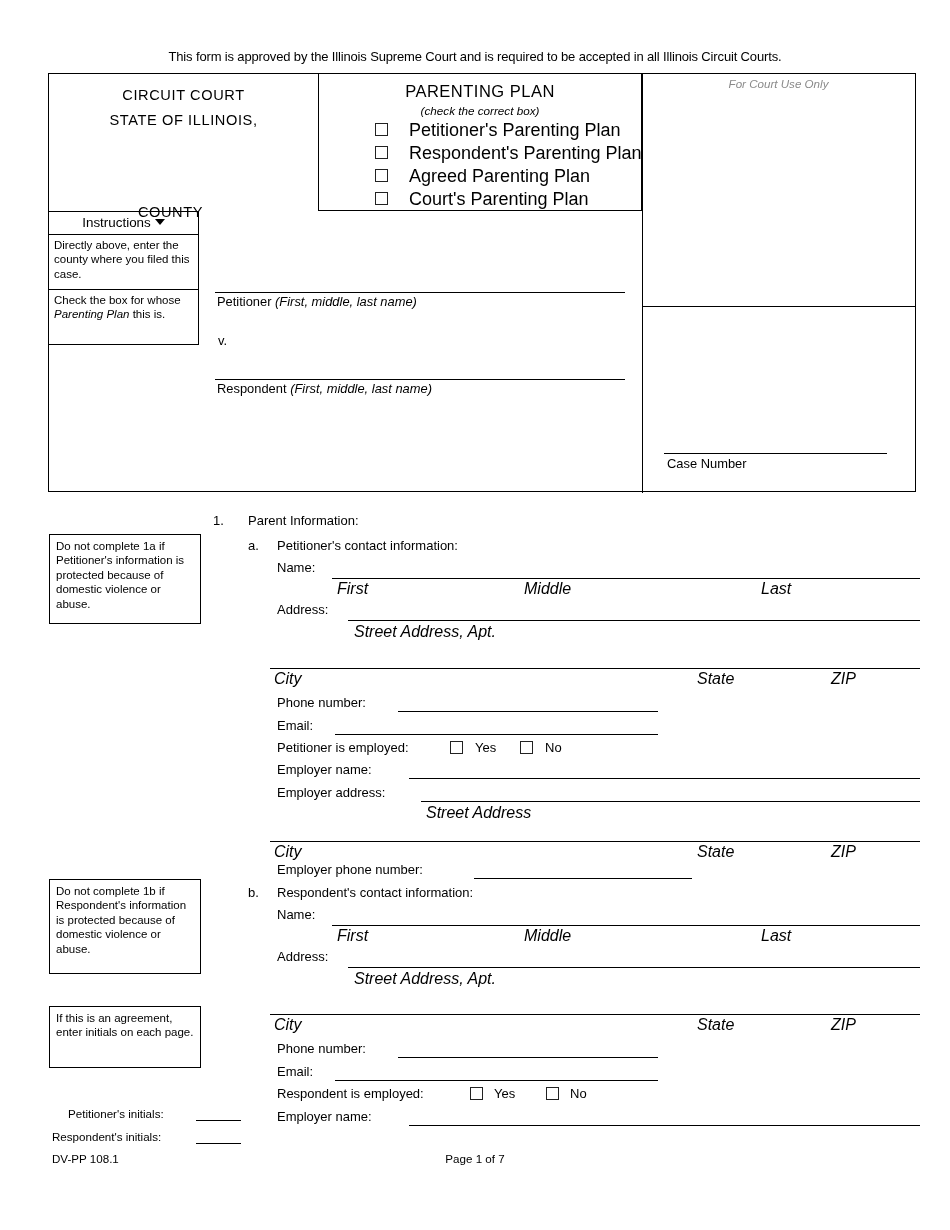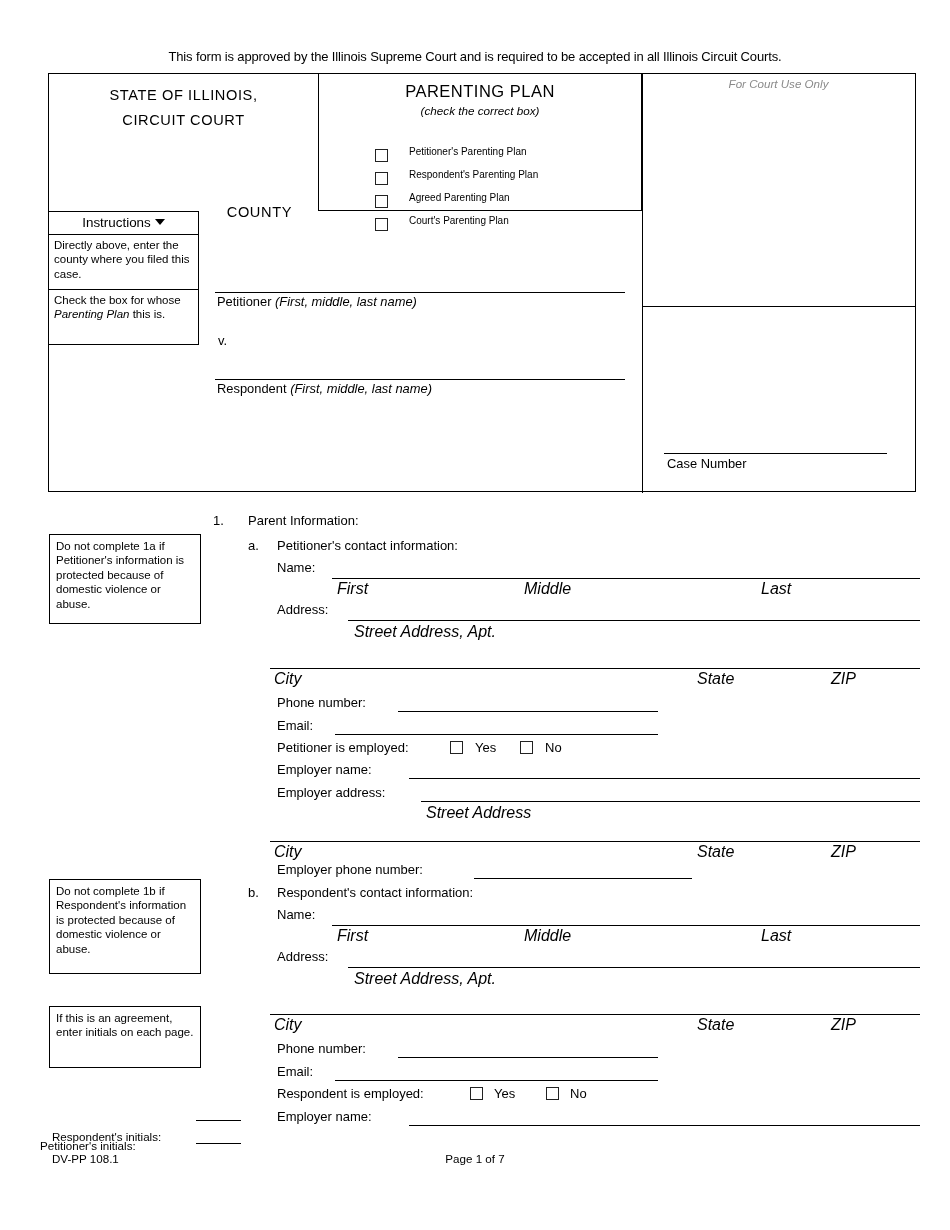--- a/index.html
+++ b/index.html
@@ -28,33 +28,33 @@
     left:48px; top:73px; width:868px; height:419px;
     border:1.3px solid #000;
   }
   .cell-state{
     left:0; top:0; width:269px; height:135px;
     text-align:center; padding-top:9px;
     font-size:14.6px; line-height:25px; letter-spacing:0.6px;
   }
   .cell-county{
     left:0; top:130px; width:269px; height:30px;
-    text-align:right; padding-right:26px;
+    text-align:center; padding-right:26px;
     font-size:14.6px; letter-spacing:0.6px;
   }
   .vline-1{ left:269px; top:0; width:0; height:137px; border-left:1.3px solid #000; }
   .vline-2{ left:593px; top:0; width:0; height:419px; border-left:1.3px solid #000; }
 
   .planbox{
     left:269px; top:0; width:324px; height:137px;
     border-right:1.3px solid #000; border-bottom:1.3px solid #000;
   }
   .plan-title{ left:0; top:8px; width:324px; text-align:center; font-size:16.5px; letter-spacing:0.5px;}
   .plan-sub{ left:0; top:30px; width:324px; text-align:center; font-size:11.7px; font-style:italic;}
-  .plan-row{ left:0; width:324px; height:23px; font-size:10px;margin-top:26px; }
+  .plan-row{ left:0; width:324px; height:23px; font-size:18px; }
   .plan-row .cb{
     position:absolute; left:57px; top:3px; width:13px; height:13px;
     border:1.25px solid #222; background:#fff;
   }
   .plan-row .lb{ position:absolute; left:91px; top:0px; }
 
   
   .instr-col{ left:0; top:137px; width:150px; }
   .instr-head{
     position:relative; width:150px; height:24px; border:1.2px solid #000;
@@ -100,22 +100,22 @@
 </head>
 <body>
 
 <div class="page">
 
   <div class="abs topnotice">This form is approved by the Illinois Supreme Court and is required to be accepted in all Illinois Circuit Courts.</div>
 
   <div class="abs caption-table">
 
     <div class="abs cell-state">
+      <div>CIRCUIT COURT</div>
       <div>STATE OF ILLINOIS,</div>
-      <div>CIRCUIT COURT</div>
     </div>
     <div class="abs cell-county">COUNTY</div>
 
     <div class="abs vline-1"></div>
     <div class="abs vline-2"></div>
 
     <div class="abs planbox">
       <div class="abs plan-title">PARENTING PLAN</div>
       <div class="abs plan-sub">(check the correct box)</div>
 
@@ -251,21 +251,21 @@
   <span class="cbx" style="left:546px; top:1087px;"></span>
   <div class="abs lbl" style="left:570px; top:1086px;">No</div>
 
   <div class="abs lbl" style="left:277px; top:1109px;">Employer name:</div>
   <div class="rule" style="left:409px; top:1125px; width:511px;"></div>
 
   <div class="abs note-box" style="left:49px; top:1006px; height:62px;">
     <span>If this is an agreement, enter initials on each page.</span>
   </div>
 
-  <div class="abs footer-txt" style="left:40px; top:1107px;margin-top:32px;">Petitioner's initials:</div>
+  <div class="abs footer-txt" style="left:68px; top:1107px;">Petitioner's initials:</div>
   <div class="rule" style="left:196px; top:1120px; width:45px;"></div>
   <div class="abs footer-txt" style="left:52px; top:1130px;">Respondent's initials:</div>
   <div class="rule" style="left:196px; top:1143px; width:45px;"></div>
 
   <div class="abs footer-txt" style="left:52px; top:1152px;">DV-PP 108.1</div>
   <div class="abs footer-txt" style="left:0; top:1152px; width:950px; text-align:center;">Page 1 of 7</div>
 
 </div>
 
 </body></html>

